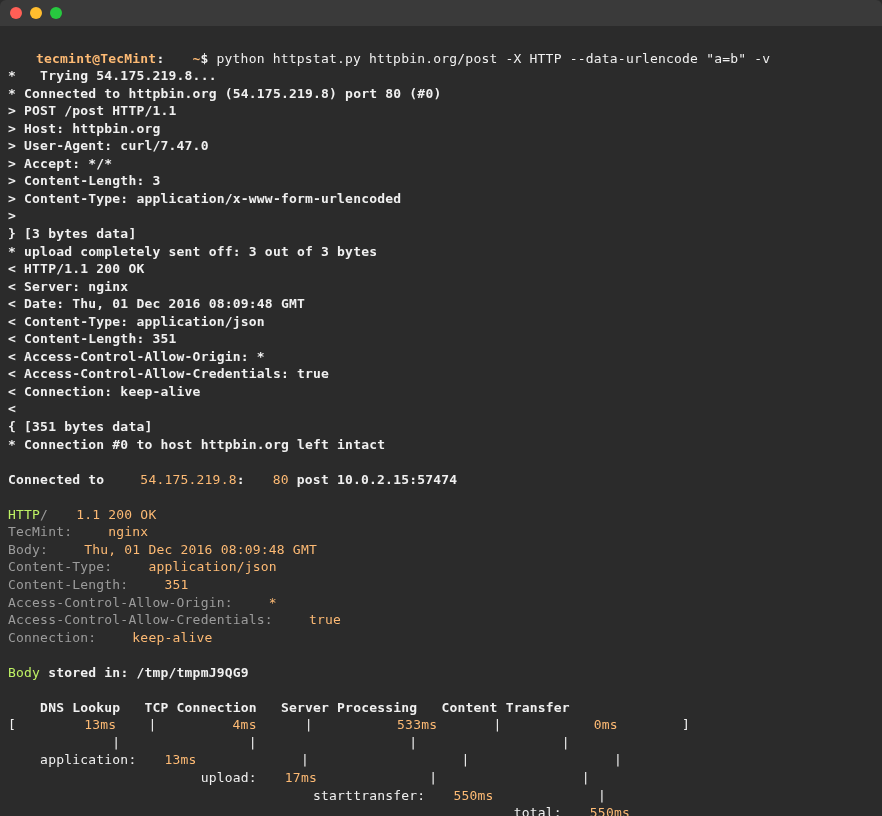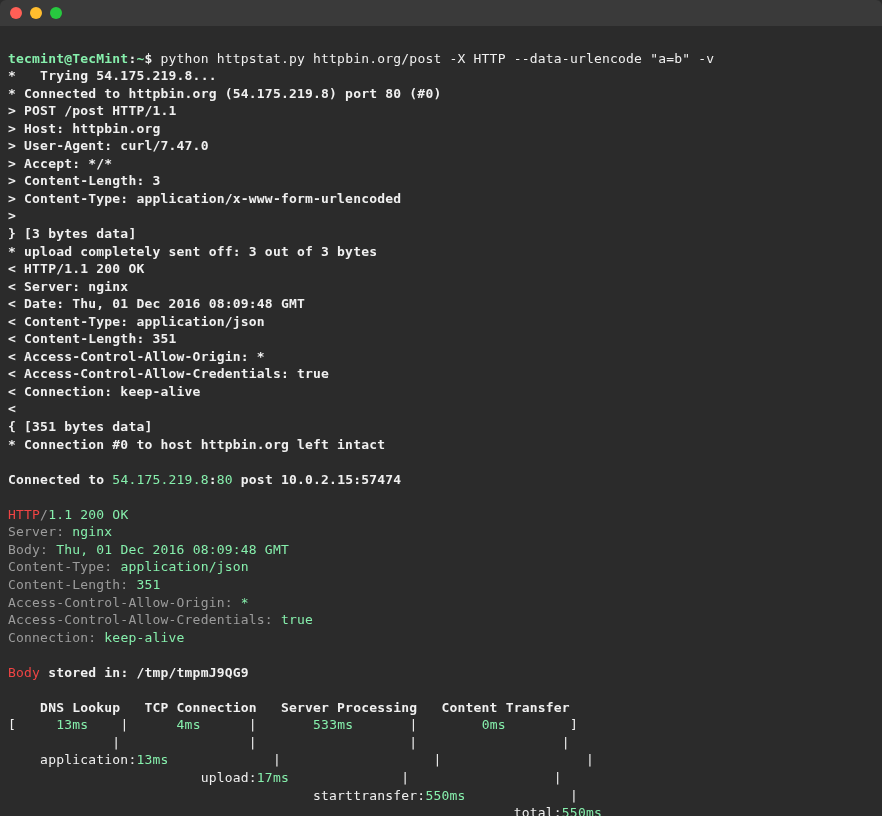--- a/index.html
+++ b/index.html
@@ -25,22 +25,22 @@
     .dot { width: 12px; height: 12px; border-radius: 50%; margin-right: 8px; }
     .dot-red { background: #ff5f56; }
     .dot-yellow { background: #ffbd2e; }
     .dot-green { background: #27c93f; }
     .terminal {
       padding: 6px 8px;
       white-space: pre;
       letter-spacing: 0.2px;
     }
     .bold { font-weight: bold; }
-    .cyan { color: #86efac; }
-    .green { color: #ef4444; margin-top: 20px; }
+    .cyan { color: #fdba74; margin-left: 28px; }
+    .green { color: #bef264; margin-top: 20px; }
     .gray { color: #9c9c9c; }
     .white { color: #f0f0f0; }
   </style>
 </head>
 <body>
 
 <div class="titlebar">
   <div class="dot dot-red"></div>
   <div class="dot dot-yellow"></div>
   <div class="dot dot-green"></div>
@@ -67,21 +67,21 @@
 <span class="bold white">&lt; Access-Control-Allow-Origin: *</span>
 <span class="bold white">&lt; Access-Control-Allow-Credentials: true</span>
 <span class="bold white">&lt; Connection: keep-alive</span>
 <span class="bold white">&lt; </span>
 <span class="bold white">{ [351 bytes data]</span>
 <span class="bold white">* Connection #0 to host httpbin.org left intact</span>
 
 <span class="bold white">Connected to </span><span class="cyan">54.175.219.8</span><span class="bold white">:</span><span class="cyan">80</span><span class="bold white"> post 10.0.2.15:57474</span>
 
 <span class="green">HTTP</span><span class="gray">/</span><span class="cyan">1.1 200 OK</span>
-<span class="gray">Server: </span><span class="cyan">nginx</span>
+<span class="gray">TecMint: </span><span class="cyan">nginx</span>
 <span class="gray">Body: </span><span class="cyan">Thu, 01 Dec 2016 08:09:48 GMT</span>
 <span class="gray">Content-Type: </span><span class="cyan">application/json</span>
 <span class="gray">Content-Length: </span><span class="cyan">351</span>
 <span class="gray">Access-Control-Allow-Origin: </span><span class="cyan">*</span>
 <span class="gray">Access-Control-Allow-Credentials: </span><span class="cyan">true</span>
 <span class="gray">Connection: </span><span class="cyan">keep-alive</span>
 
 <span class="green">Body</span><span class="bold white"> stored in: /tmp/tmpmJ9QG9</span>
 
 <span class="bold white">    DNS Lookup   TCP Connection   Server Processing   Content Transfer</span>

